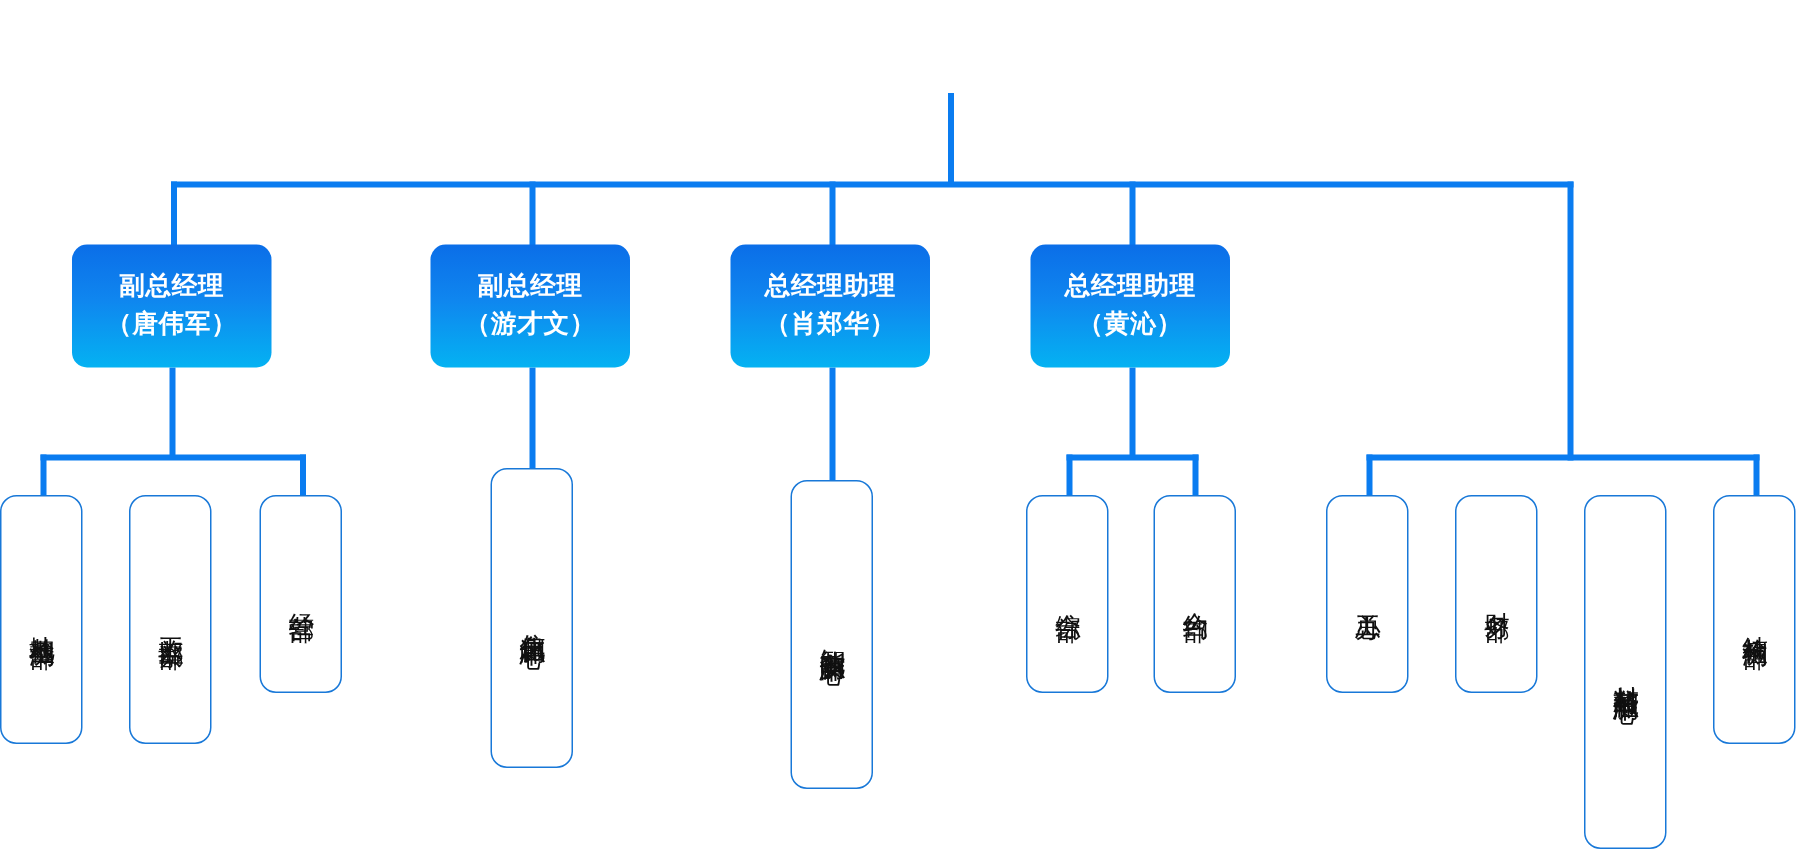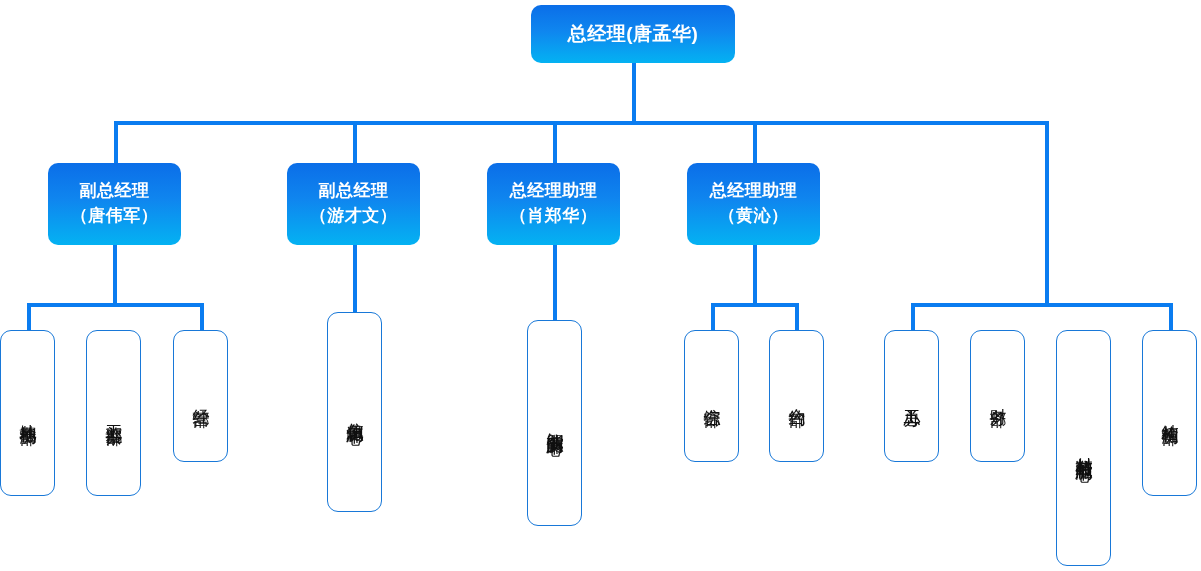--- a/index.html
+++ b/index.html
@@ -98,23 +98,20 @@
 
   <div class="conn v" style="left:753px; top:245px; height:60px;"></div>
   <div class="conn h" style="left:711px; top:303px; width:88px;"></div>
   <div class="conn v" style="left:711px; top:303px; height:28px;"></div>
   <div class="conn v" style="left:795px; top:303px; height:28px;"></div>
 
   <div class="conn h" style="left:911px; top:303px; width:262px;"></div>
   <div class="conn v" style="left:911px; top:303px; height:28px;"></div>
   <div class="conn v" style="left:1169px; top:303px; height:28px;"></div>
 
-  <div class="node-grad" style="left:531px; top:5px; width:204px; height:58px; font-size:19px;">
-    <span class="label">总经理(唐孟华)</span>
-  </div>
 
   <div class="node-grad" style="left:48px; top:163px; width:133px; height:82px; font-size:17px; flex-direction:column;">
     <span class="label">副总经理</span>
     <span class="label">（唐伟军）</span>
   </div>
 
   <div class="node-grad" style="left:287px; top:163px; width:133px; height:82px; font-size:17px; flex-direction:column;">
     <span class="label">副总经理</span>
     <span class="label">（游才文）</span>
   </div>

